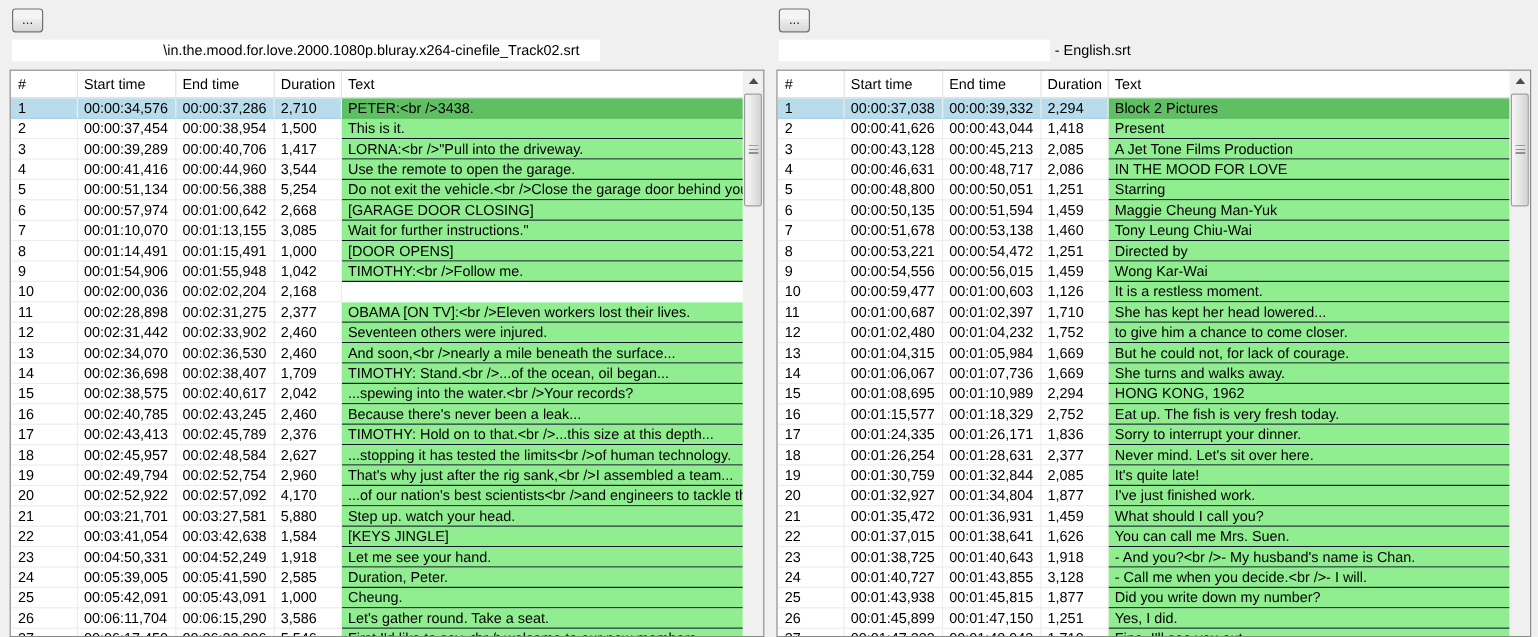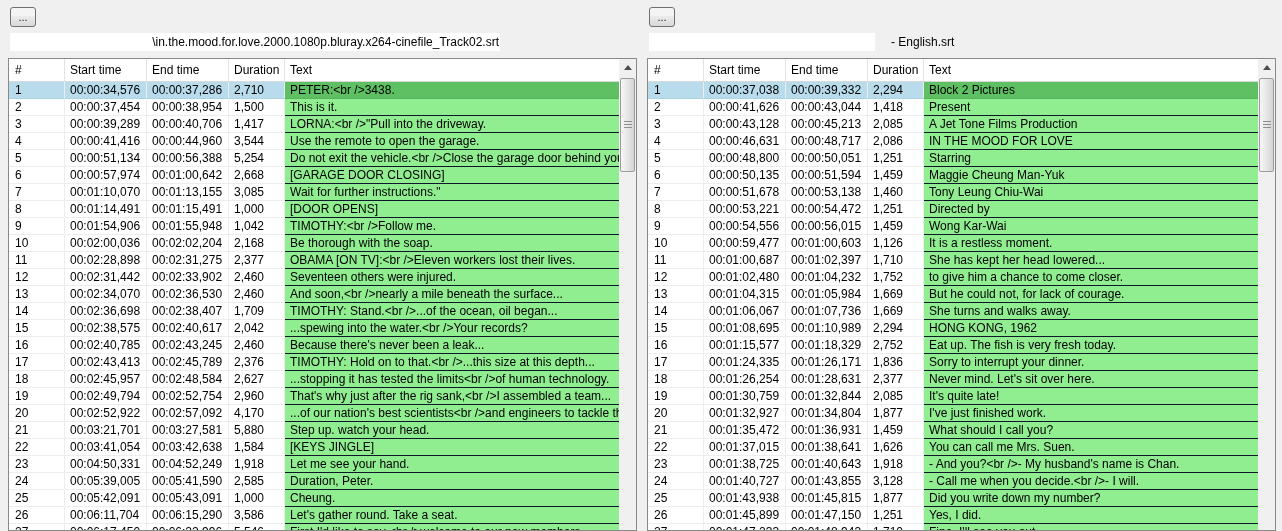--- a/index.html
+++ b/index.html
@@ -10,22 +10,22 @@
   .panel--right{left:647px;}
 
   .browse-btn{position:absolute;top:7px;left:2px;width:26px;height:20px;
       border:1px solid #707070;border-radius:3px;
       background:linear-gradient(#f4f4f4 45%,#ececec 46%,#d8d8d8);
       font-size:11px;line-height:9px;color:#222;padding:0;text-align:center;cursor:pointer;}
   .title-row{position:absolute;top:33px;left:2px;right:0;height:18px;display:flex;align-items:center;}
   .title-box{background:#ffffff;height:18px;overflow:hidden;display:flex;align-items:center;justify-content:flex-end;}
   .panel--left .title-box{width:490px;}
   .panel--right .title-box{width:226px;}
-  .title-text{white-space:nowrap;padding-right:1px;}
-  .title-text--outside{white-space:nowrap;margin-left:16px;}
+  .title-text{white-space:nowrap;padding-right:17px;}
+  .title-text--outside{white-space:nowrap;margin-left:4px;}
 
   .table{position:absolute;top:58px;left:0;width:629px;height:473px;
       background:#ffffff;border:1px solid #898989;box-sizing:border-box;overflow:hidden;}
   .thead{display:flex;height:23px;background:#ffffff;border-bottom:1px solid #d9d9d9;
       margin-right:17px;box-sizing:border-box;}
   .hcell{box-sizing:border-box;border-right:1px solid #e3e3e3;display:flex;align-items:center;
       padding-left:5px;white-space:nowrap;overflow:hidden;}
   .hcell.c-text{border-right:none;}
   .rows{margin-right:17px;}
   .row{display:flex;height:17px;box-sizing:border-box;}
@@ -132,21 +132,20 @@
     <div class="cell c-start">00:01:54,906</div>
     <div class="cell c-end">00:01:55,948</div>
     <div class="cell c-dur">1,042</div>
     <div class="cell c-text">TIMOTHY:&lt;br /&gt;Follow me.</div>
   </div>
           <div class="row">
     <div class="cell c-num">10</div>
     <div class="cell c-start">00:02:00,036</div>
     <div class="cell c-end">00:02:02,204</div>
     <div class="cell c-dur">2,168</div>
-    <div class="cell c-text">Be thorough with the soap.</div>
   </div>
           <div class="row">
     <div class="cell c-num">11</div>
     <div class="cell c-start">00:02:28,898</div>
     <div class="cell c-end">00:02:31,275</div>
     <div class="cell c-dur">2,377</div>
     <div class="cell c-text">OBAMA [ON TV]:&lt;br /&gt;Eleven workers lost their lives.</div>
   </div>
           <div class="row">
     <div class="cell c-num">12</div>

